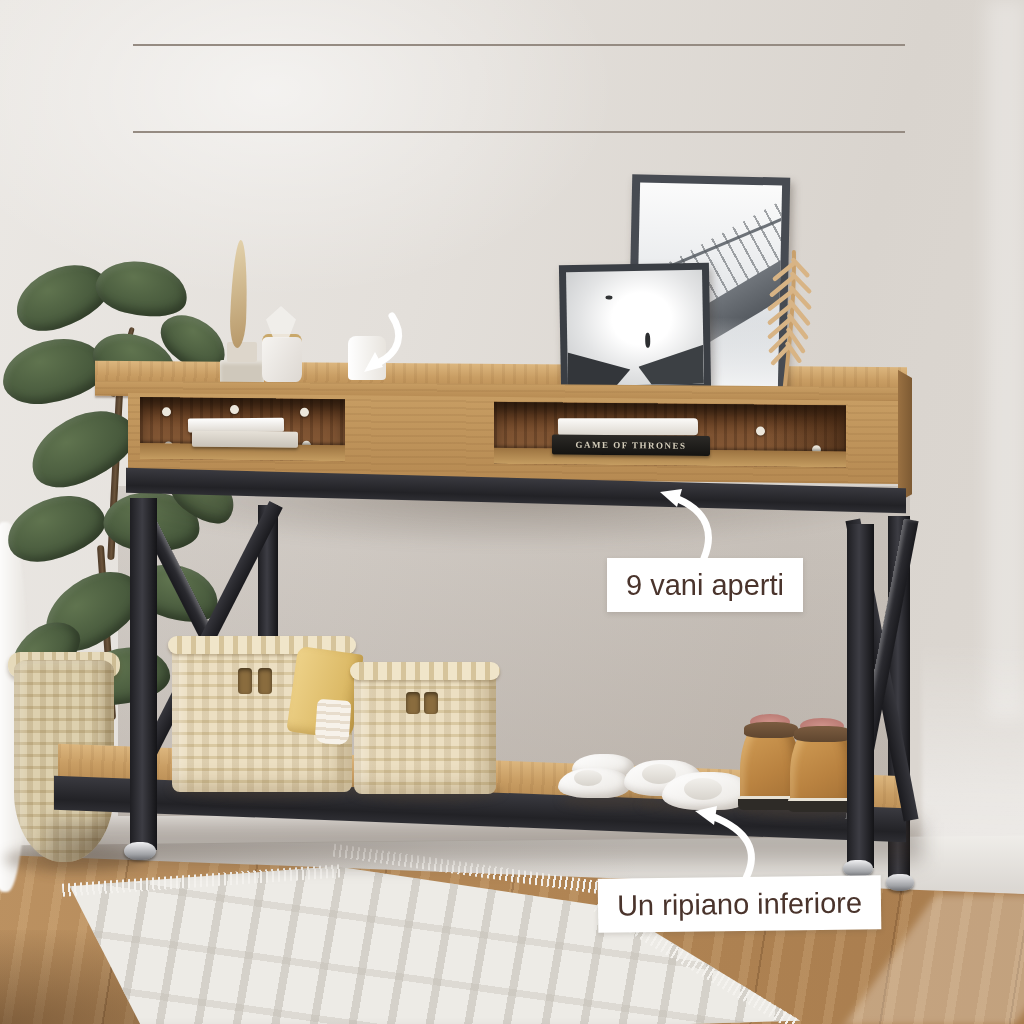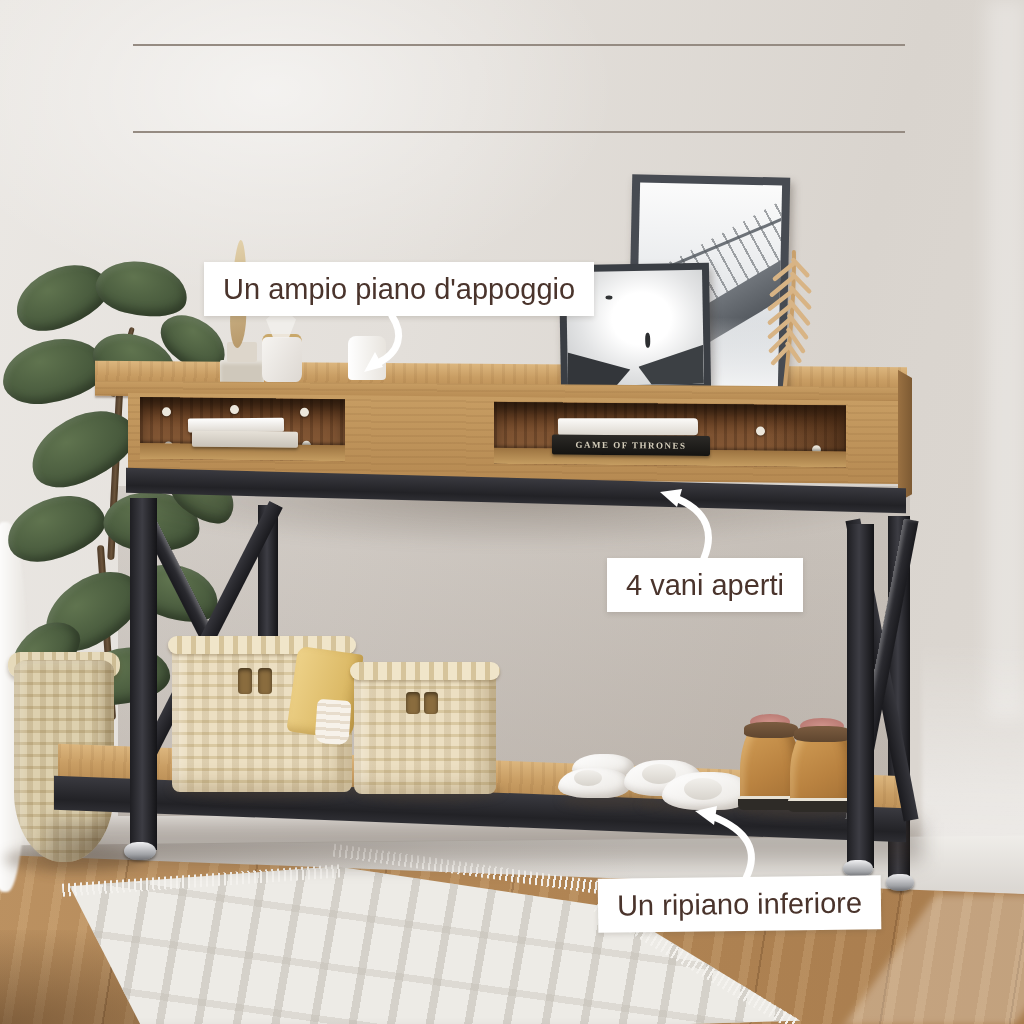--- a/index.html
+++ b/index.html
@@ -310,27 +310,26 @@
         <div class="spine-text" style="position:static">GAME OF THRONES</div>
       </div>
     </div>
   </div>
   <div class="z16" style="left:898px;top:370px;width:14px;height:132px;background:linear-gradient(90deg,#9a7142,#7d5a33);clip-path:polygon(0 0,100% 6%,100% 94%,0 100%);transform:skewY(0.6deg)"></div>
   <div class="metal z16" style="left:126px;top:478px;width:780px;height:25px;transform:skewY(1.5deg)"></div>
 
   <div class="rule z45" style="top:44px"></div>
   <div class="rule z45" style="top:131px"></div>
 
-  <div class="callout z40" style="left:204px;top:262px">Un ampio piano d'appoggio</div>
   <svg class="arrow z41" style="left:346px;top:310px" width="64" height="68" viewBox="0 0 64 68">
     <path d="M46 6 C58 24 54 42 32 53"></path>
     <polygon points="18,62 37,57 29,42"></polygon>
   </svg>
 
-  <div class="callout z40" style="left:607px;top:558px">4 vani aperti</div>
+  <div class="callout z40" style="left:607px;top:558px">9 vani aperti</div>
   <svg class="arrow z41" style="left:652px;top:486px" width="66" height="78" viewBox="0 0 66 78">
     <path d="M52 72 C62 48 56 26 26 13"></path>
     <polygon points="8,6 30,3 25,21"></polygon>
   </svg>
 
   <div class="callout z40" style="left:598px;top:877px;transform:rotate(-0.7deg)">Un ripiano inferiore</div>
   <svg class="arrow z41" style="left:688px;top:804px" width="72" height="80" viewBox="0 0 72 80">
     <path d="M58 74 C72 46 58 26 26 13"></path>
     <polygon points="7,7 29,2 26,21"></polygon>
   </svg>

